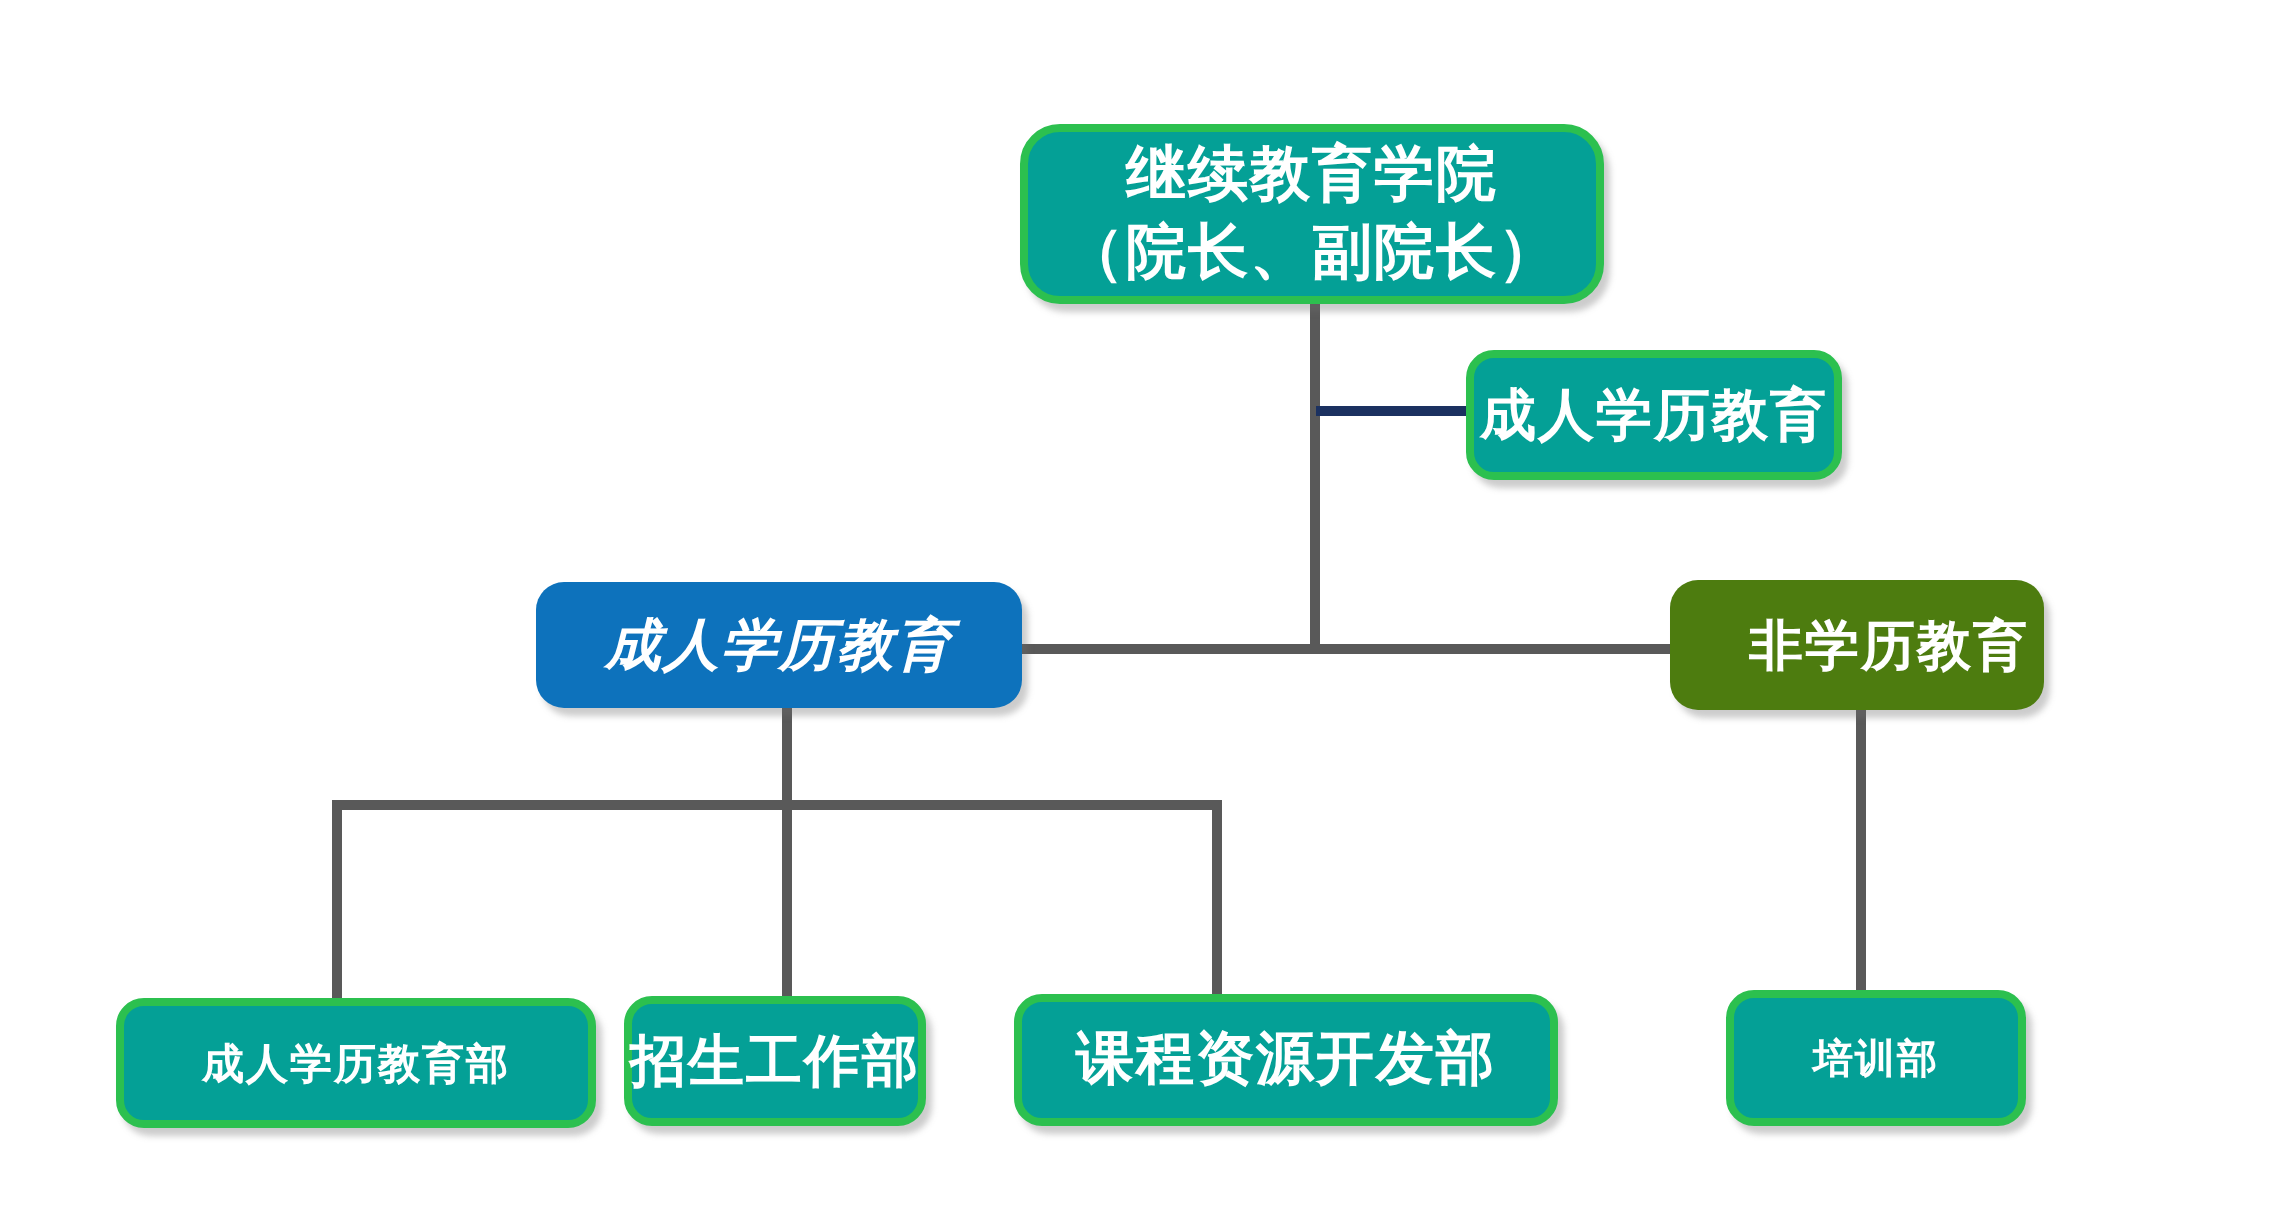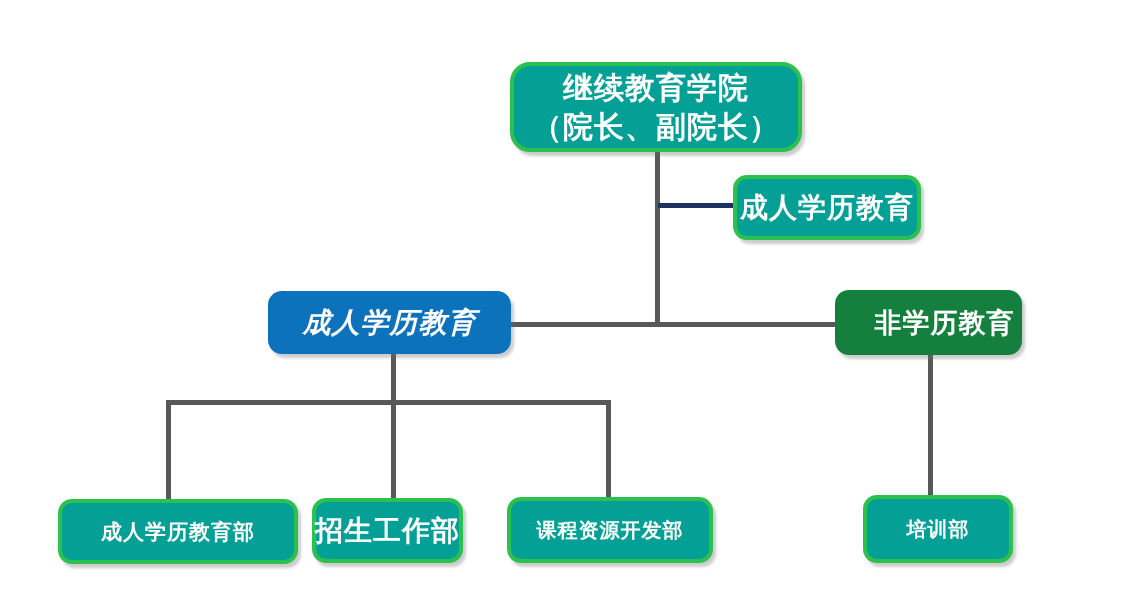--- a/index.html
+++ b/index.html
@@ -24,36 +24,36 @@
     border-radius: 14px;
     box-shadow: 3px 4px 3px rgba(110,110,110,0.35);
     white-space: nowrap;
     letter-spacing: 1px;
   }
   .teal {
     background: #04A096;
     border: 4px solid #2CC04F;
   }
   .blue  { background: #0D72BC; font-style: italic; }
-  .green { background: #15803d; padding-left: 32px; }
+  .green { background: #4d7c0f; padding-left: 32px; }
 
   .line {
     position: absolute;
     background: #595959;
   }
   .line.navy { background: #1B3160; }
 
   
   #node-college    { left: 510px; top:  62px; width: 292px; height: 90px; border-radius: 20px; font-size: 30px; line-height: 39px; }
   #node-party      { left: 733px; top: 175px; width: 188px; height: 65px; font-size: 28px; }
   #node-adult      { left: 268px; top: 291px; width: 243px; height: 63px; font-size: 28px; }
   #node-nonacad    { left: 835px; top: 290px; width: 187px; height: 65px; font-size: 27px; }
   #node-adultdept  { left:  58px; top: 499px; width: 240px; height: 65px; font-size: 21px; }
   #node-admissions { left: 312px; top: 498px; width: 151px; height: 65px; font-size: 28px; }
-  #node-curriculum { left: 507px; top: 497px; width: 206px; height: 66px; font-size: 20px; }
+  #node-curriculum { left: 507px; top: 497px; width: 272px; height: 66px; font-size: 29px; }
   #node-training   { left: 863px; top: 495px; width: 150px; height: 68px; font-size: 20px; }
 
   
   #line-college-drop   { left: 655px; top: 150px; width:   5px; height: 177px; }
   #line-party-branch   { left: 658px; top: 203px; width:  77px; height:   5px; }
   #line-main-h         { left: 509px; top: 322px; width: 327px; height:   5px; }
   #line-adult-drop     { left: 391px; top: 353px; width:   5px; height: 146px; }
   #line-branch-h       { left: 166px; top: 400px; width: 445px; height:   5px; }
   #line-left-drop      { left: 166px; top: 400px; width:   5px; height:  99px; }
   #line-right-drop     { left: 606px; top: 400px; width:   5px; height:  97px; }

